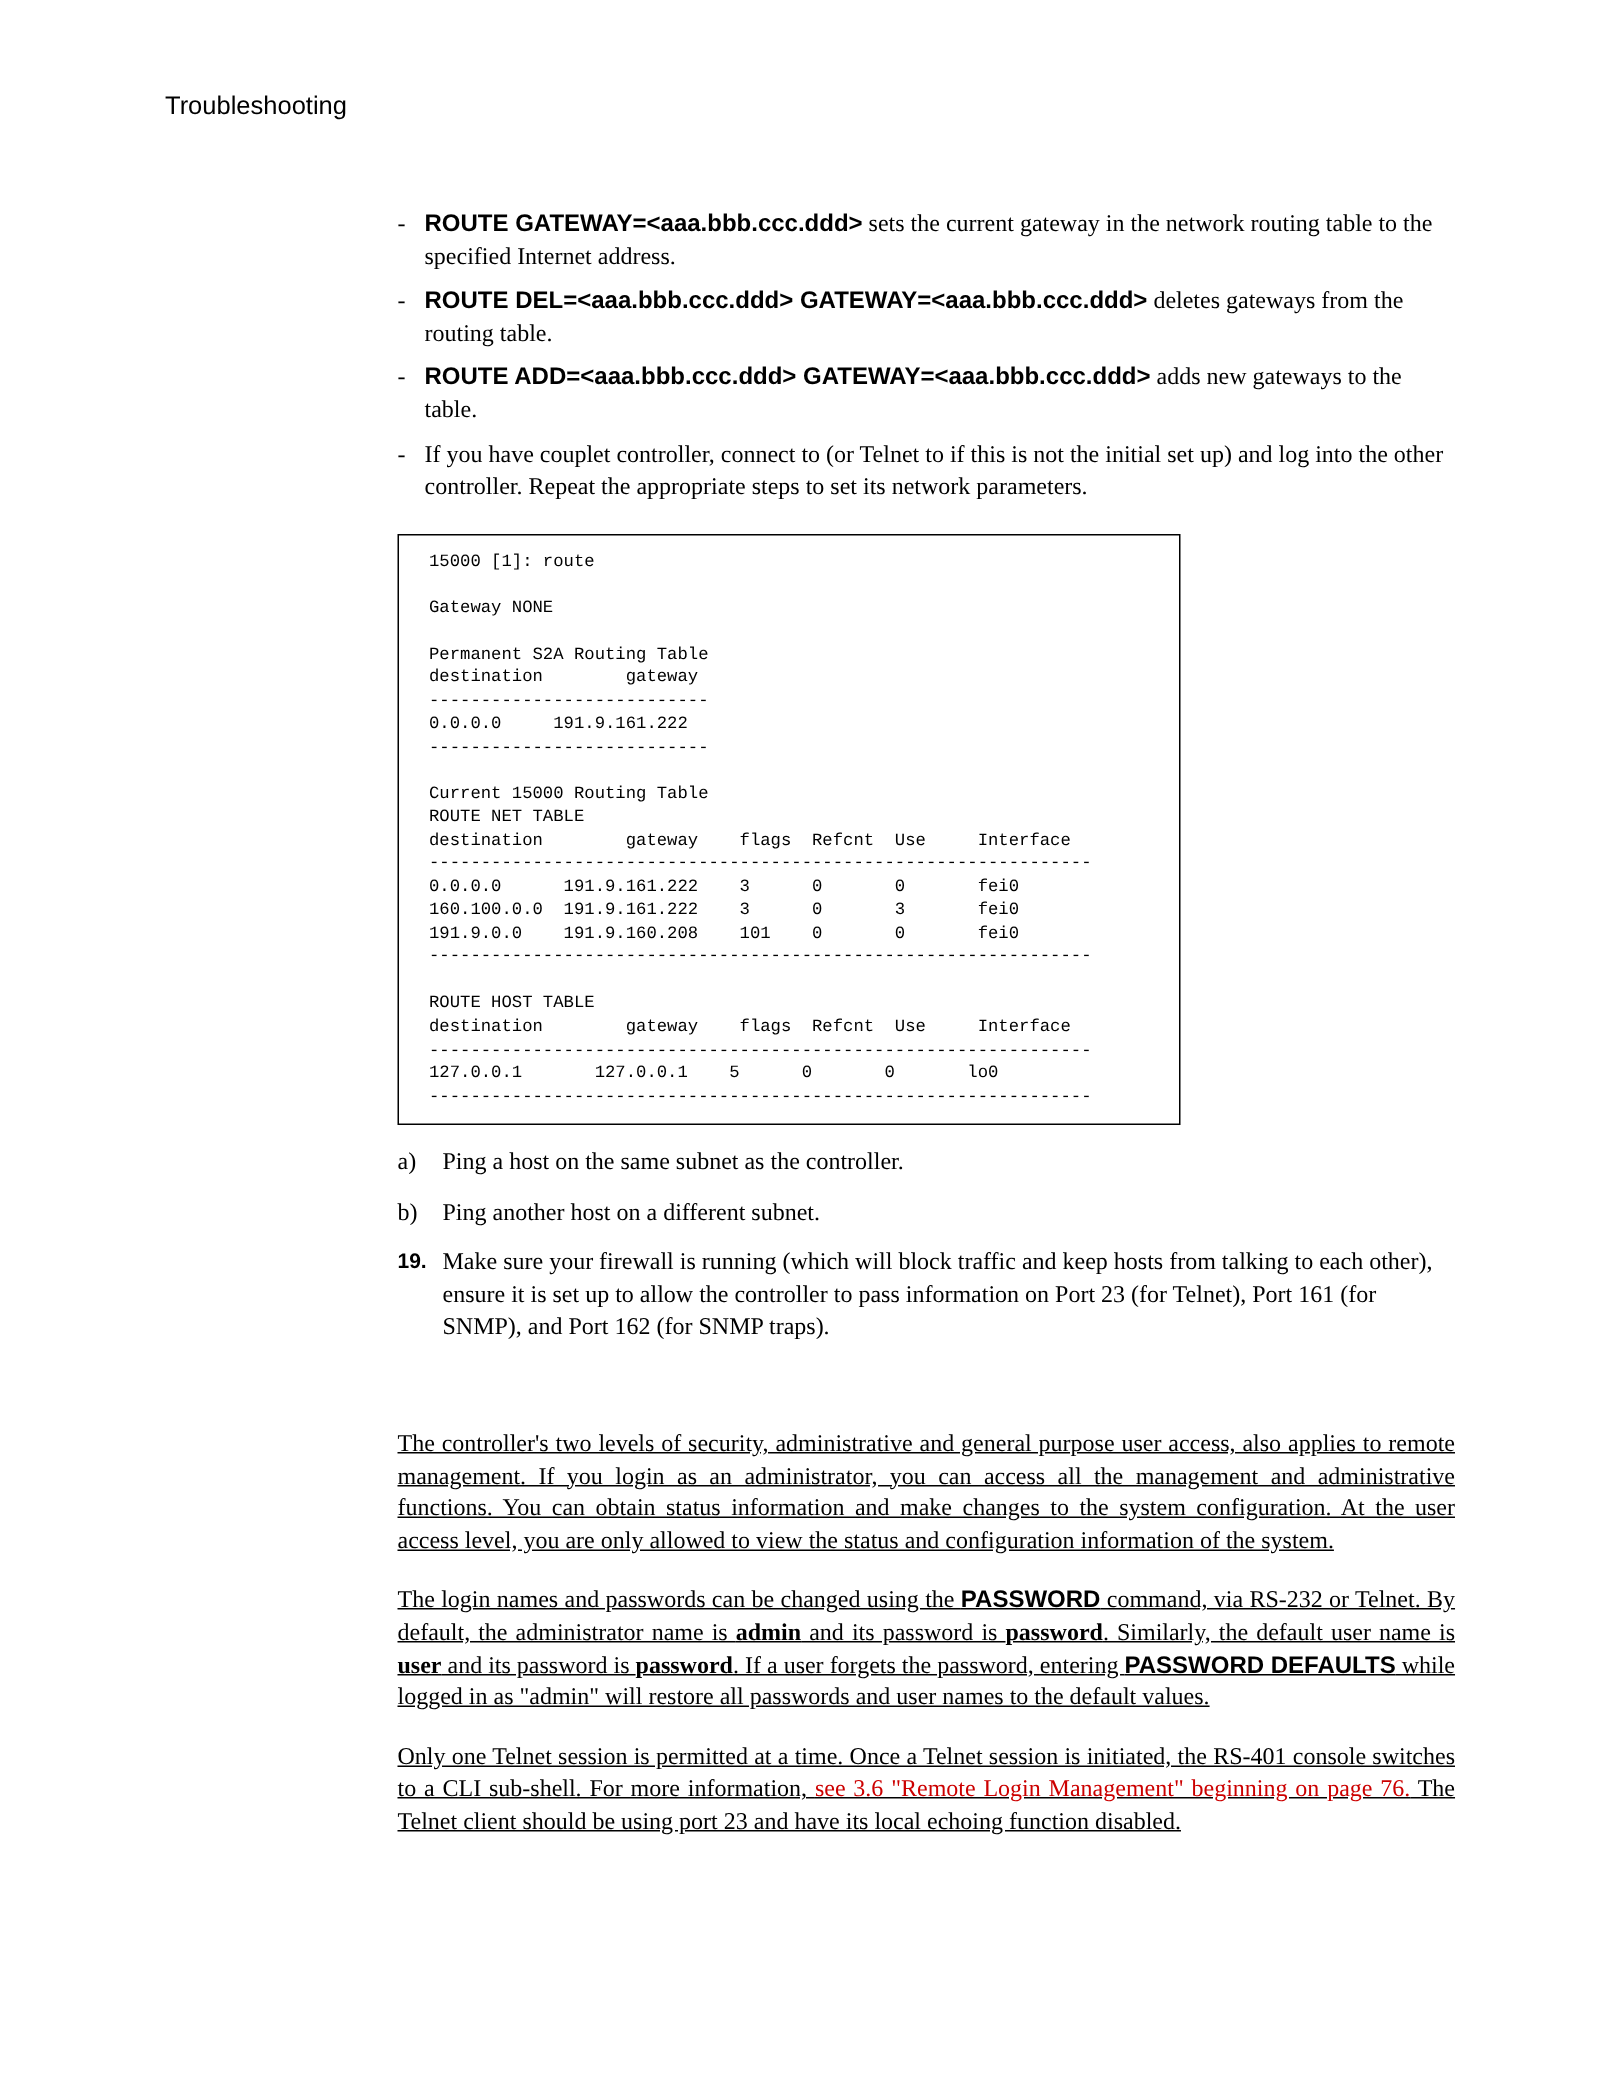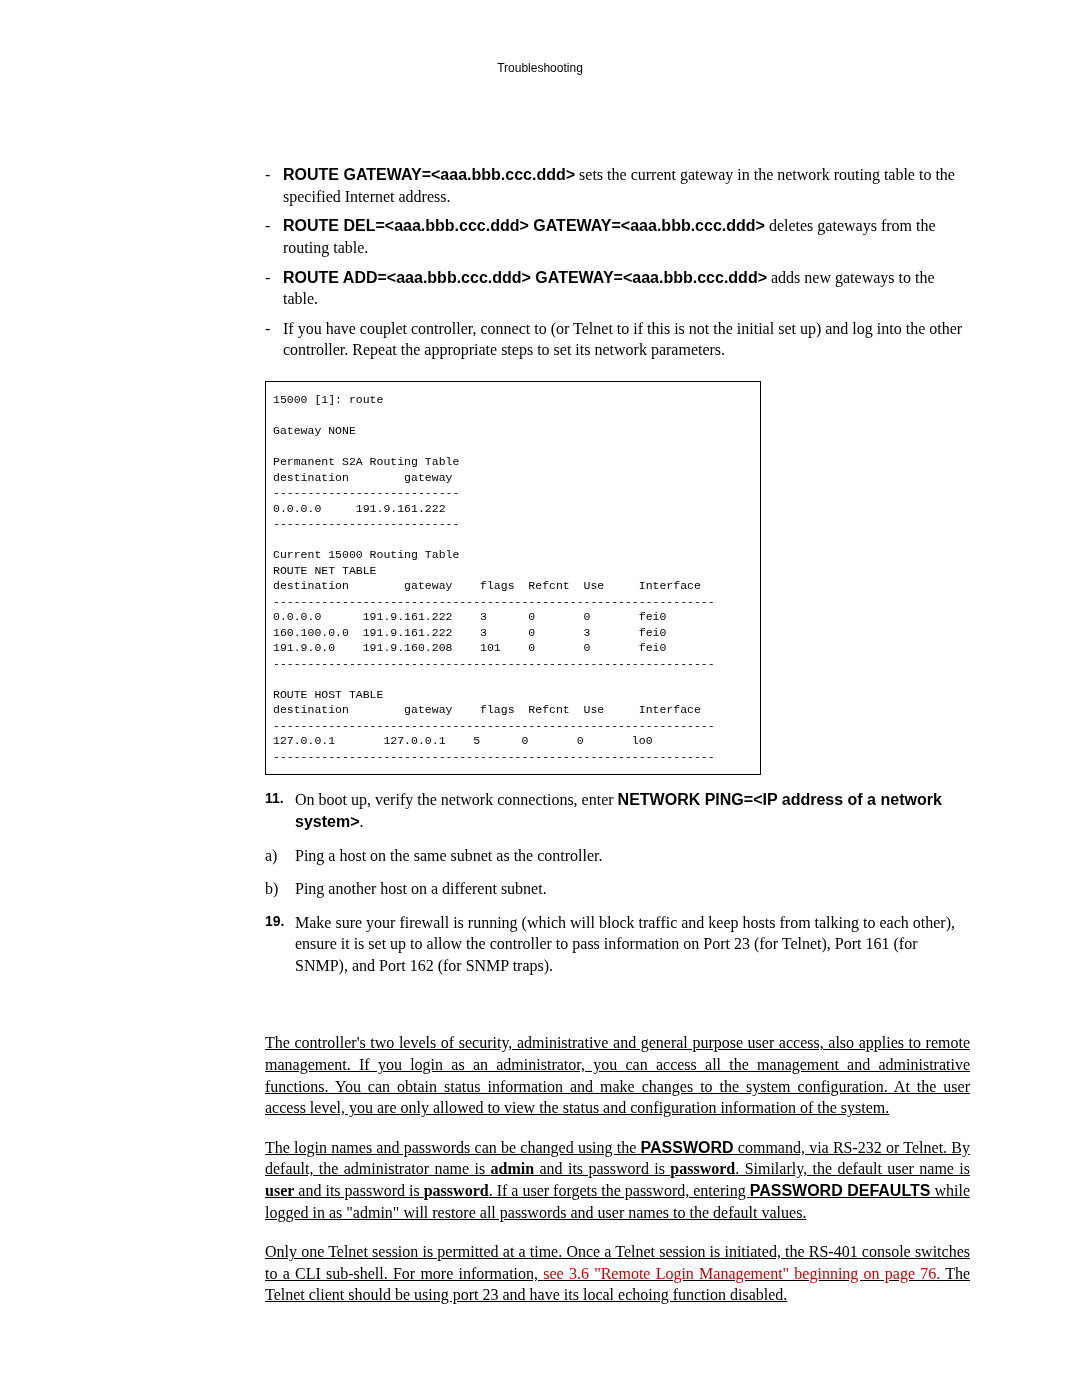--- a/index.html
+++ b/index.html
@@ -5,24 +5,24 @@
   body {
     font-family: "Times New Roman", Times, serif;
     font-size: 16px;
     color: #000;
     background: #fff;
     margin: 0;
     padding: 60px 110px 40px 110px;
     line-height: 1.35;
   }
   .header-right {
-    text-align: center;
+    text-align: left;
     font-family: Arial, Helvetica, sans-serif;
-    font-size: 12px;
-    margin-bottom: 88px;
+    font-size: 17px;
+    margin-bottom: 56px;
   }
   .content {
     margin-left: 155px;
   }
   .bullet-row {
     display: flex;
     margin-bottom: 8px;
   }
   .bullet-dash {
     width: 18px;
@@ -33,21 +33,21 @@
   }
   .sans-bold {
     font-family: Arial, Helvetica, sans-serif;
     font-weight: bold;
     margin-top: 16px;
   }
   .code-block {
     border: 1px solid #000;
     font-family: "Courier New", Courier, monospace;
     font-size: 11.5px;
-    padding: 10px 7px;
+    padding: 10px 20px;
     margin: 20px 0 14px 0;
     white-space: pre;
     line-height: 1.35;
     max-width: 480px;
   }
   .figure-caption {
     font-family: Arial, Helvetica, sans-serif;
     font-size: 13px;
     margin-bottom: 22px;
   }
@@ -148,26 +148,20 @@
 191.9.0.0    191.9.160.208    101    0       0       fei0
 ----------------------------------------------------------------
 
 ROUTE HOST TABLE
 destination        gateway    flags  Refcnt  Use     Interface
 ----------------------------------------------------------------
 127.0.0.1       127.0.0.1    5      0       0       lo0
 ----------------------------------------------------------------</div>
 
 
-  <div class="num-row">
-    <div class="num-marker">11.</div>
-    <div class="num-text">
-      <span>On boot up, verify the network connections, enter </span><span class="sans-bold">NETWORK PING=&lt;IP address of a network system&gt;</span><span>.</span>
-    </div>
-  </div>
 
   <div class="num-row">
     <div class="num-marker num-marker-serif">a)</div>
     <div class="num-text">Ping a host on the same subnet as the controller.</div>
   </div>
 
   <div class="num-row">
     <div class="num-marker num-marker-serif">b)</div>
     <div class="num-text">Ping another host on a different subnet.</div>
   </div>

